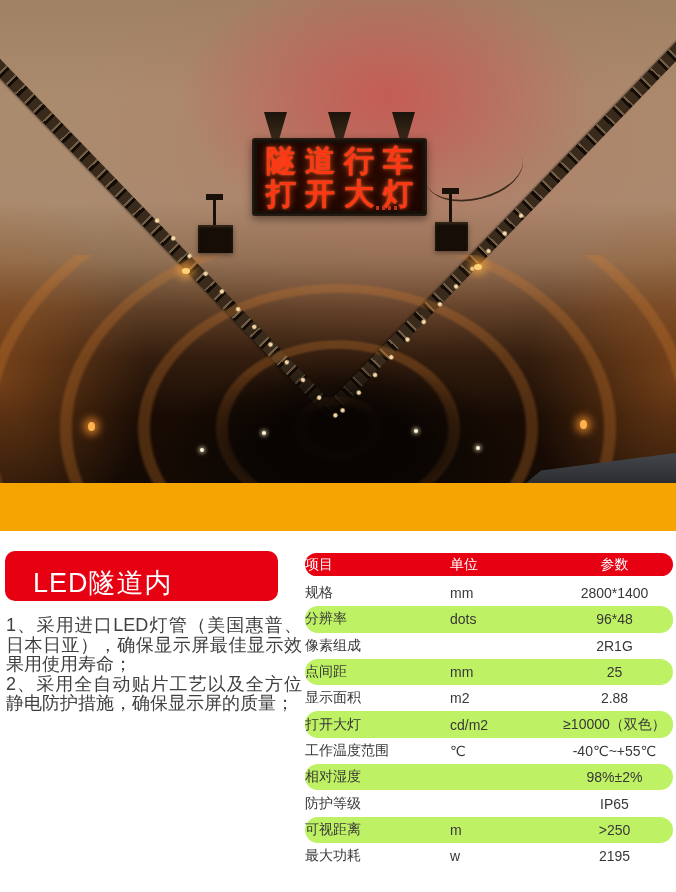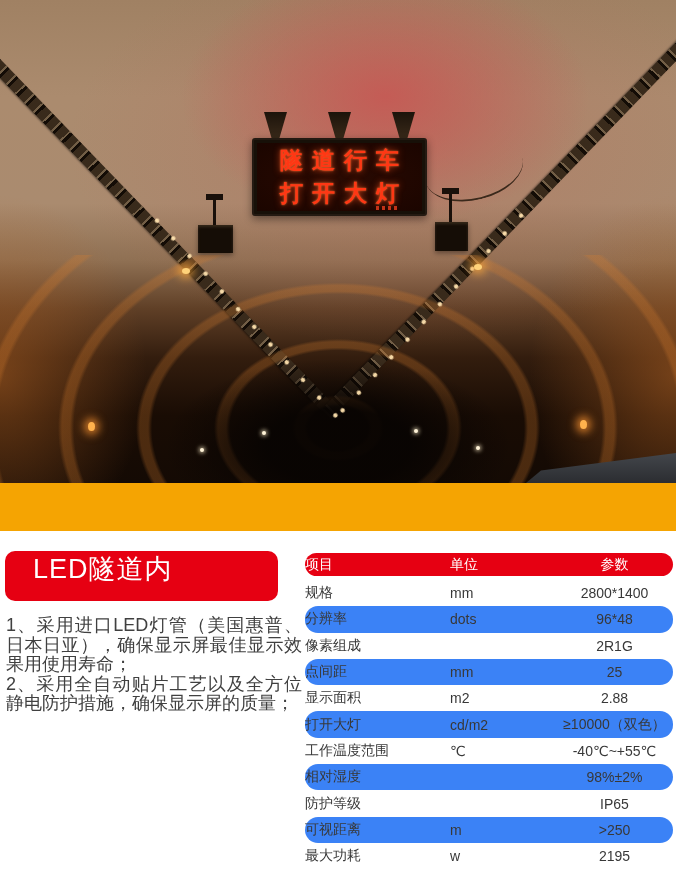--- a/index.html
+++ b/index.html
@@ -66,21 +66,21 @@
     position:absolute;left:0;top:28px;width:175px;height:78px;
     background:#171008;border:2px solid #241a12;border-radius:3px;
     box-shadow:0 3px 8px rgba(0,0,0,.45);box-sizing:border-box;
     display:flex;
   }
   .sign-screen{
     flex:1;margin:3px;background:radial-gradient(#2a0a02,#1b0500);
     display:flex;flex-direction:column;justify-content:center;align-items:center;overflow:hidden;
   }
   .sign-line{
-    font-size:23px;line-height:33px;font-weight:bold;color:#ff3714;
+    font-size:30px;line-height:33px;font-weight:bold;color:#ff3714;
     letter-spacing:9px;margin-right:-9px;white-space:nowrap;
     text-shadow:0 0 7px rgba(255,80,30,.85),0 0 2px rgba(255,140,70,.9);
     font-family:"DejaVu Sans","Liberation Sans",sans-serif;
   }
   .sign-digits{position:absolute;left:124px;top:96px;width:24px;height:4px;
     background:repeating-linear-gradient(90deg,#c23318 0 3px,transparent 3px 6px);}
   .stem{position:absolute;width:3px;background:#19100a;}
   .stem.s-left{left:213px;top:196px;height:30px;}
   .stem.s-right{left:449px;top:190px;height:33px;}
   .stem-cap{position:absolute;height:6px;background:#19100a;}
@@ -97,33 +97,33 @@
 
   
   .band{position:absolute;left:0;top:483px;width:676px;height:48px;background:#f5a402;}
 
   
   .content{position:absolute;left:0;top:531px;width:676px;height:361px;background:#fff;}
   .banner{
     position:absolute;left:5px;top:20px;width:273px;height:50px;
     background:#e60012;border-radius:10px;color:#ffffff;
     font-size:27px;letter-spacing:1px;
-    display:flex;align-items:flex-start;padding-left:28px;box-sizing:border-box;
+    display:flex;align-items:flex-end;padding-left:28px;box-sizing:border-box;
   }
   .bodytext{position:absolute;left:6px;top:85px;width:296px;color:#404040;
     font-size:18px;line-height:19.5px;text-align:justify;}
   .bodytext p{margin:0;}
 
   .spec{position:absolute;left:305px;top:22px;width:368px;font-size:14px;color:#383838;}
   .t-head{
     display:flex;align-items:center;height:23px;margin-bottom:4px;
     background:#e60012;border-radius:12px;color:#fff;
   }
   .t-row{display:flex;align-items:center;height:26.3px;}
-  .t-row.alt{background:#3b82f6;border-radius:13px;}
+  .t-row.alt{background:#bef264;border-radius:13px;}
   .c1{width:145px;box-sizing:border-box;}
   .c2{width:110px;text-align:left;}
   .c3{flex:1;text-align:center;padding-right:4px;}
 </style>
 </head>
 <body>
 
 <div class="page">
 
   <div class="photo">

